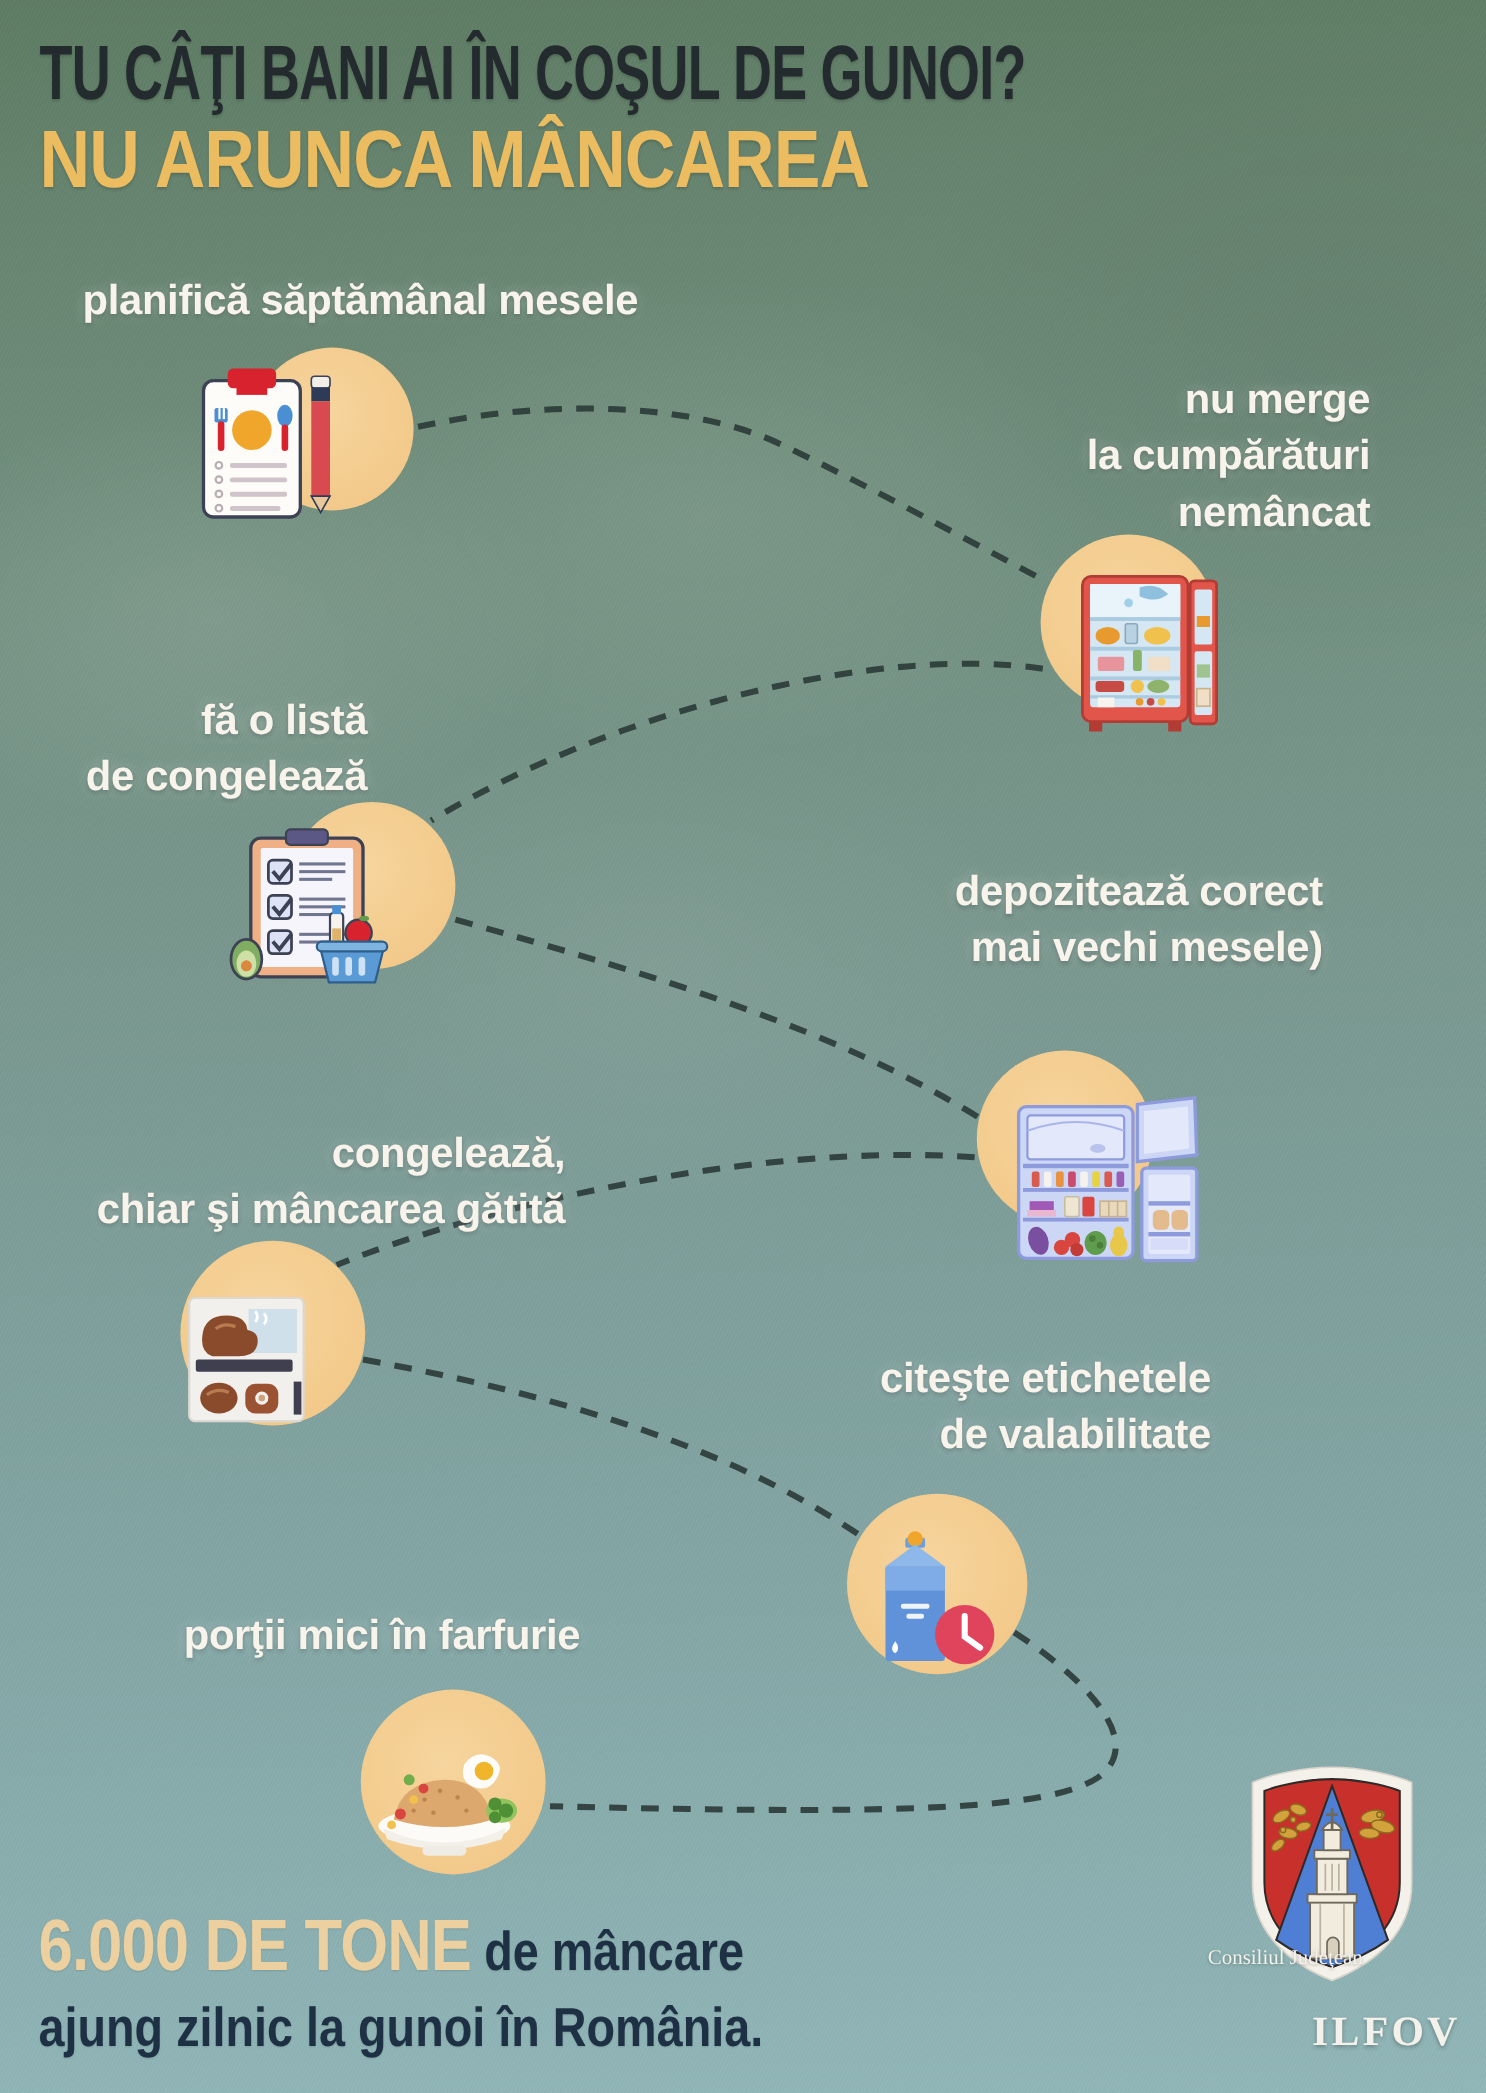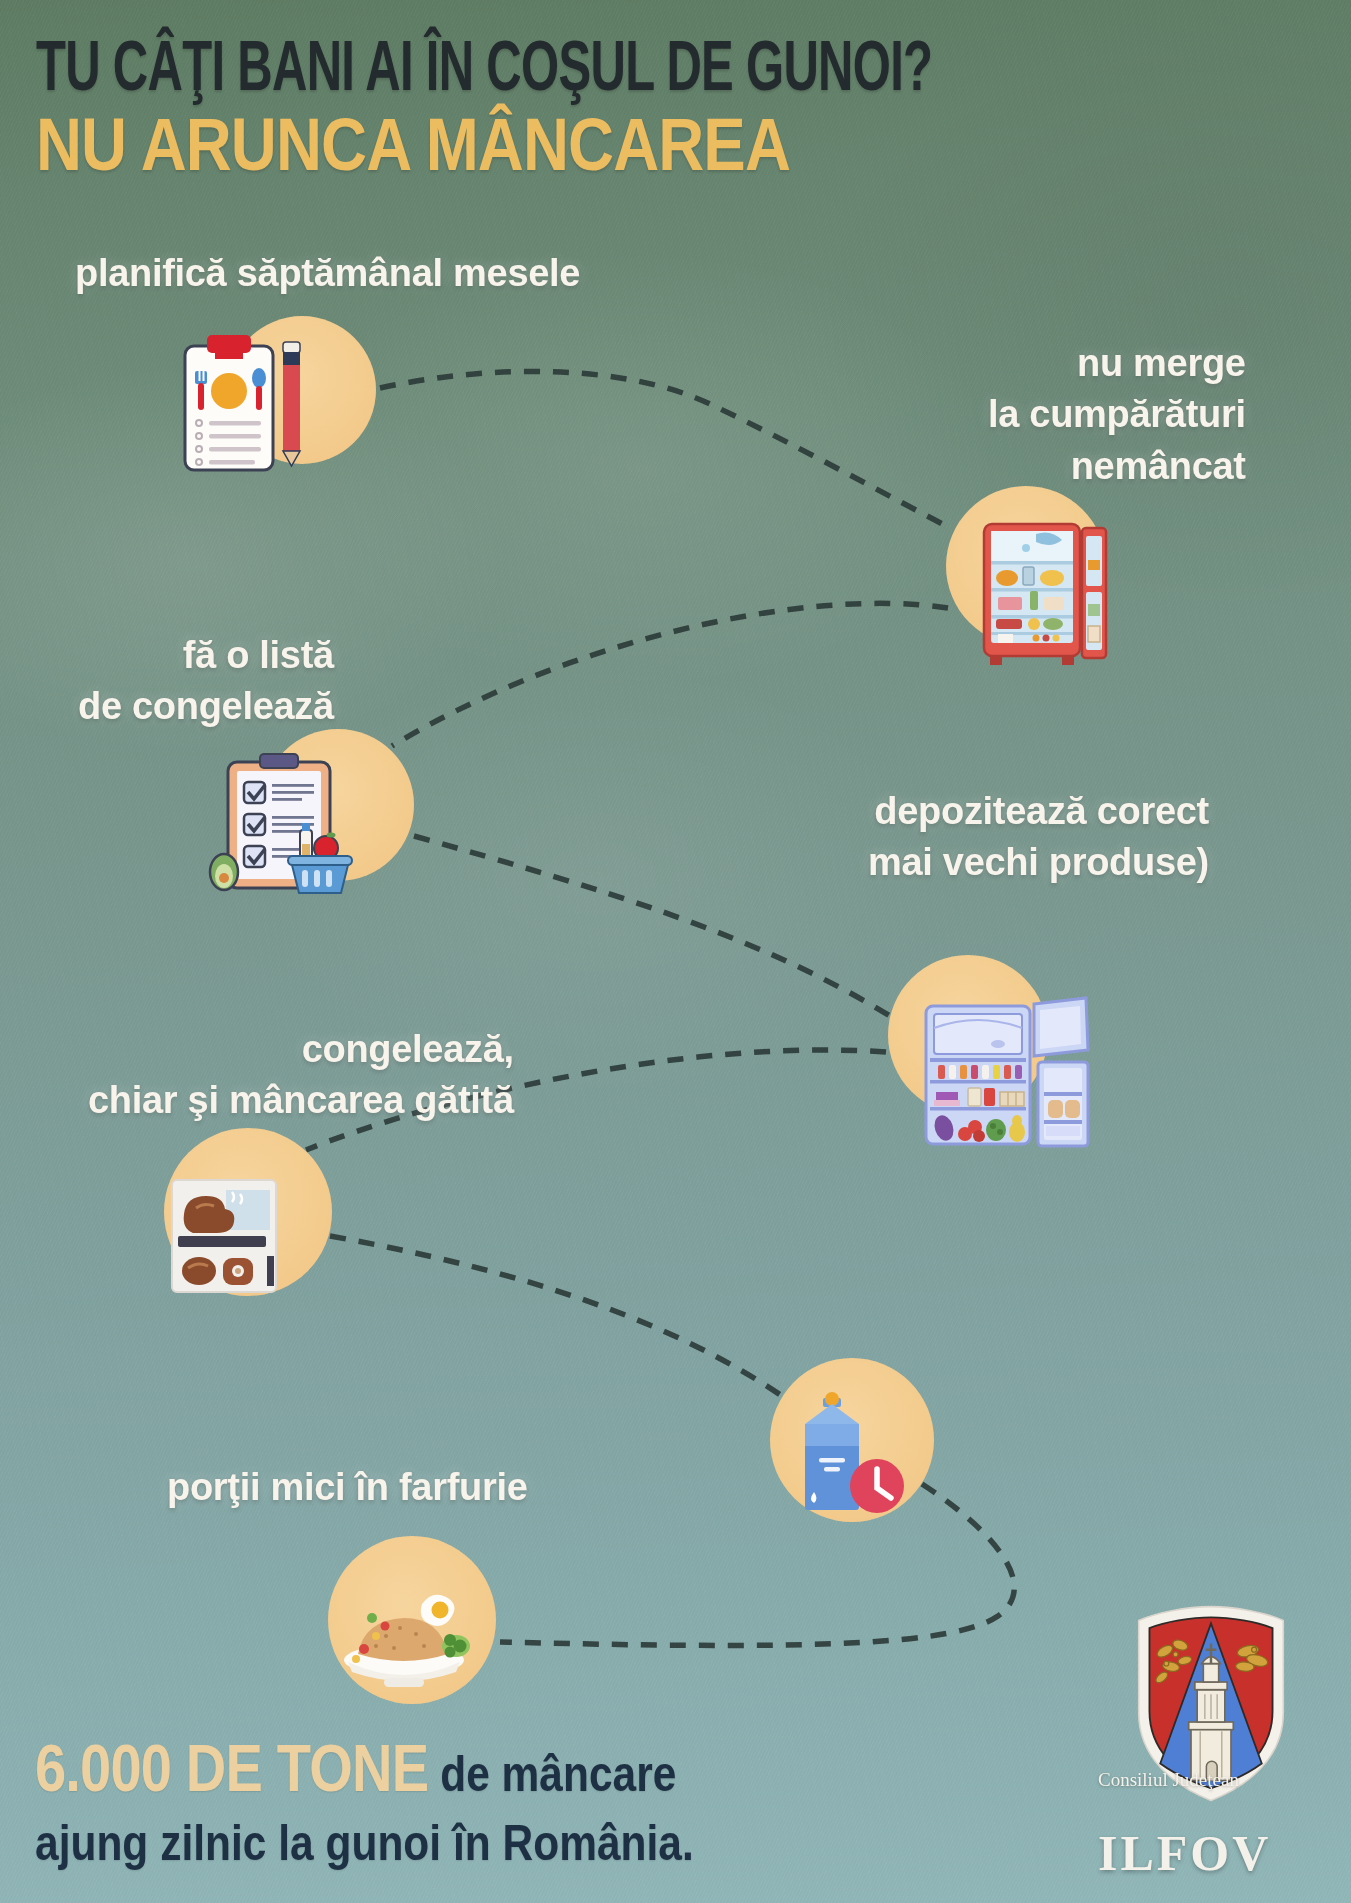--- a/index.html
+++ b/index.html
@@ -47,22 +47,22 @@
   }
   .fact .hl{font-size:66px;color:#ecd0a0;letter-spacing:-1px;}
   .fact .rest{font-size:50px;margin-left:14px;}
   .fact .l2{font-size:50px;margin-top:14px;}
   .coa-org{
     position:absolute;left:1098px;top:1770px;width:230px;
     font-family:"Liberation Serif",serif;font-size:19px;line-height:1;color:#f4f1ea;
     text-shadow:0 1px 3px rgba(0,0,0,.3);
   }
   .coa-name{
-    position:absolute;left:1098px;top:1828px;width:230px;text-align:left;
-    font-family:"Liberation Serif",serif;font-size:50px;line-height:1;font-weight:bold;
+    position:absolute;left:1098px;top:1828px;width:230px;text-align:right;
+    font-family:"Liberation Serif",serif;font-size:38px;line-height:1;font-weight:bold;
     letter-spacing:3px;color:#f4f1ea;text-shadow:0 2px 4px rgba(0,0,0,.3);
   }
 </style>
 </head>
 <body>
 
 <div class="poster">
 
   <svg class="flow" viewBox="0 0 1351 1903">
     <path class="dash" d="M 380 388 C 500 362 630 366 710 404 C 790 442 870 486 950 528"></path>
@@ -297,28 +297,32 @@
     <div>nemâncat</div>
   </div>
 
   <div class="label" style="left:78px;top:630px">
     <div>fă o listă</div>
     <div>de congelează</div>
   </div>
 
   <div class="label" style="left:868px;top:786px">
     <div>depozitează corect</div>
-    <div>mai vechi produse)</div>
+    <div>mai vechi mesele)</div>
   </div>
 
   <div class="label" style="left:88px;top:1024px">
     <div>congelează,</div>
     <div>chiar şi mâncarea gătită</div>
   </div>
 
+  <div class="label" style="left:800px;top:1228px">
+    <div>citeşte etichetele</div>
+    <div>de valabilitate</div>
+  </div>
 
   <div class="label" style="left:167px;top:1462px">
     <div>porţii mici în farfurie</div>
   </div>
 
   <div class="fact">
     <div class="l1">
       <span class="hl">6.000 DE TONE</span><span class="rest">de mâncare</span>
     </div>
     <div class="l2">ajung zilnic la gunoi în România.</div>

